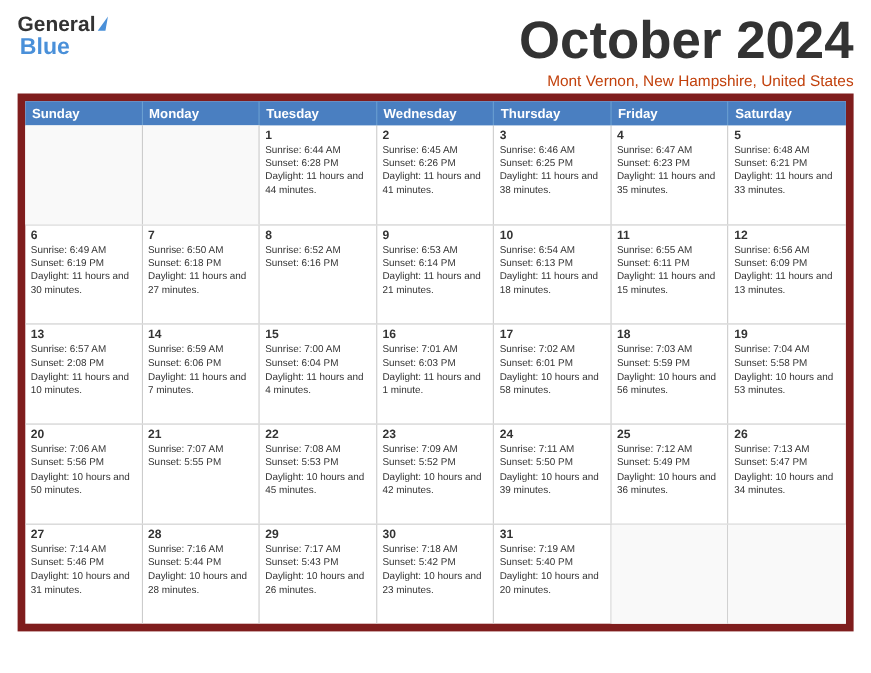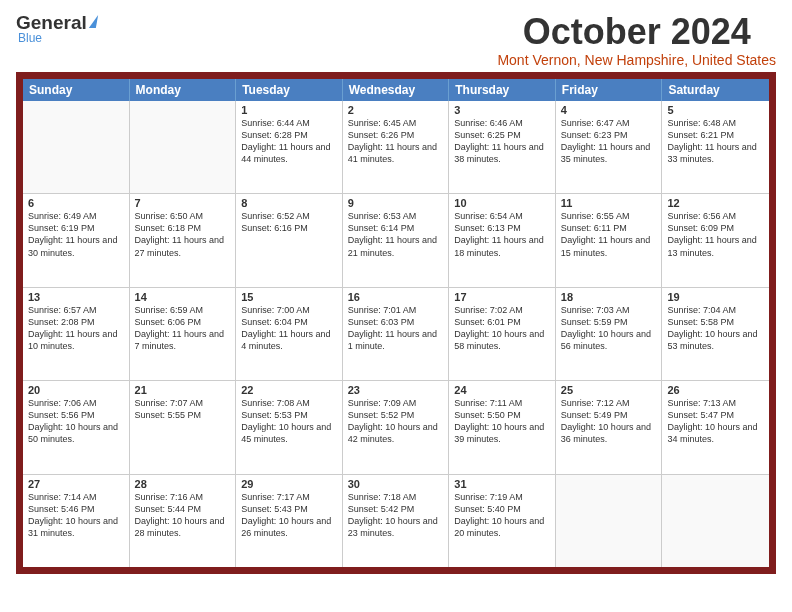--- a/index.html
+++ b/index.html
@@ -25,21 +25,21 @@
     }
     .logo {
       display: flex;
       flex-direction: column;
       align-items: flex-start;
     }
     .title-block {
       text-align: right;
     }
     .month-title {
-      font-size: 36px;
+      font-size: 48px;
       font-weight: bold;
       color: #333;
       line-height: 1.1;
       text-align: center;
     }
     .location {
       font-size: 14px;
       color: #c2410c;
     }
     .calendar {
@@ -99,21 +99,21 @@
 </head>
 <body>
 
 <div class="page">
   <div class="header">
     <div class="logo">
       <div style="display:flex;align-items:center;">
         <span style="font-size:19px;font-weight:bold;color:#333;">General</span>
         <span style="display:inline-block;margin-left:3px;width:0;height:0;border-left:7px solid transparent;border-bottom:13px solid #4a90d9;border-right:0px solid transparent;transform:skewX(-10deg);position:relative;top:-2px;"></span>
       </div>
-      <span style="color:#4a90d9;font-size:12px;font-weight:normal;margin-top:-3px;margin-left:2px;">Blue</span>
+      <span style="color:#4a90d9;font-size:21px;font-weight:bold;margin-top:-3px;margin-left:2px;">Blue</span>
     </div>
     <div class="title-block">
       <div class="month-title">October 2024</div>
       <div class="location">Mont Vernon, New Hampshire, United States</div>
     </div>
   </div>
 
   <div class="calendar">
     <div class="cal-header">
     <div class="cal-header-cell">Sunday</div>

